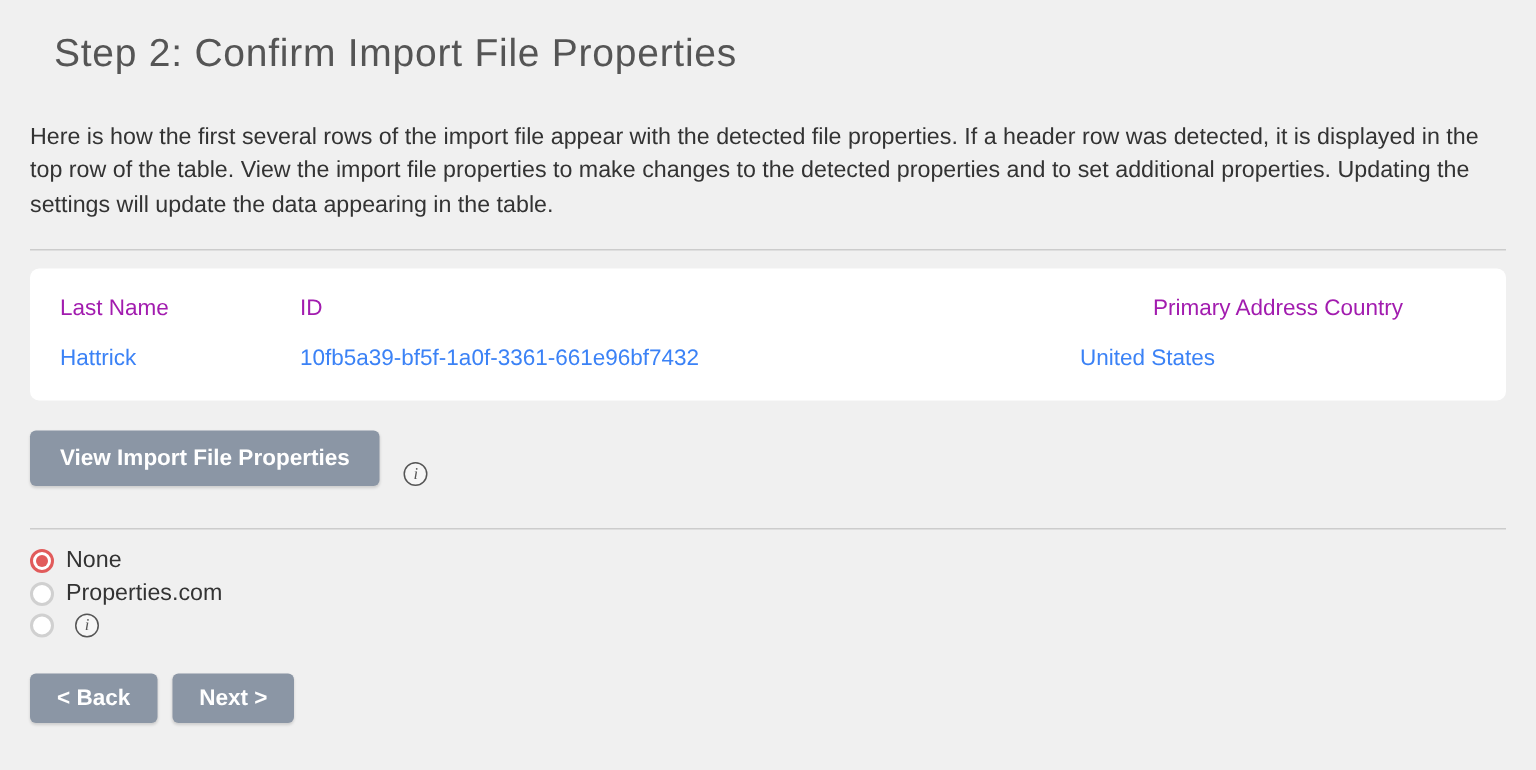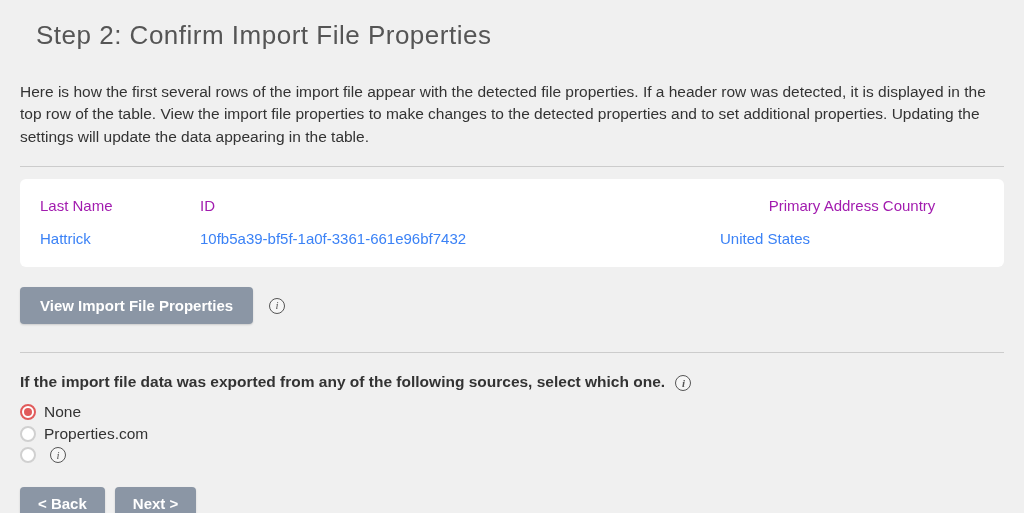--- a/index.html
+++ b/index.html
@@ -80,21 +80,21 @@
     font-style: italic;
     font-family: Georgia, serif;
     color: #555;
     line-height: 1;
     vertical-align: middle;
     margin-left: 6px;
     background: #f6f6f6;
   }
   .section-row {
     display: flex;
-    align-items: center;
+    align-items: flex-end;
     gap: 10px;
     margin-bottom: 28px;
   }
   .source-prompt {
     font-size: 15.5px;
     font-weight: 600;
     color: #333;
     margin: 20px 0 12px 0;
   }
   .radios {
@@ -166,24 +166,20 @@
     </table>
   </div>
 
   <div class="section-row">
     <button class="btn">View Import File Properties</button>
     <span class="info-icon">i</span>
   </div>
 
   <hr class="sep">
 
-  <div class="source-prompt">
-    <span>If the import file data was exported from any of the following sources, select which one.</span>
-    <span class="info-icon">i</span>
-  </div>
 
   <div class="radios">
     <div class="radio-row">
       <span class="radio checked"></span>
       <span>None</span>
     </div>
     <div class="radio-row">
       <span class="radio"></span>
       <span>Properties.com</span>
     </div>

